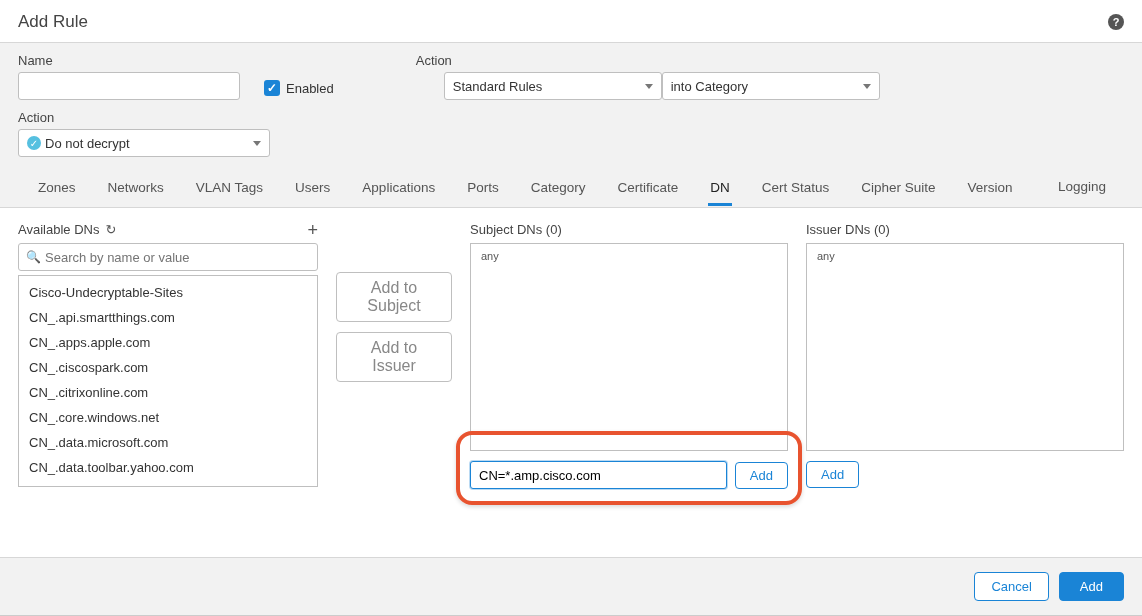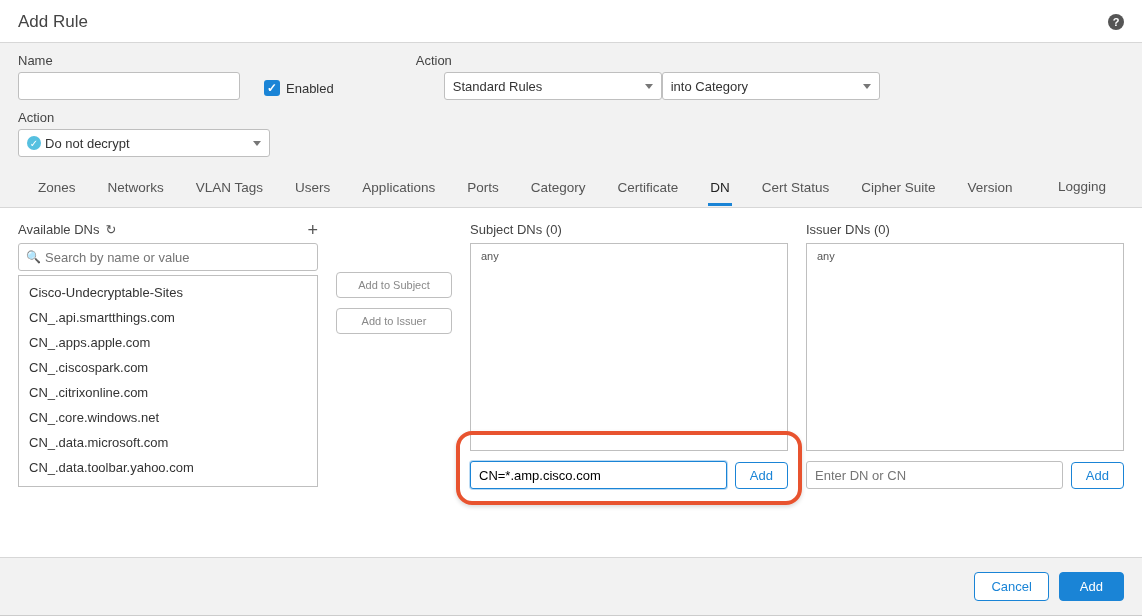--- a/index.html
+++ b/index.html
@@ -153,21 +153,21 @@
   .col-buttons {
     display: flex; flex-direction: column;
     gap: 10px;
     padding-top: 50px;
   }
   .btn-small {
     border: 1px solid #bfbfbf;
     background: #fff;
     border-radius: 4px;
     padding: 6px 14px;
-    font-size: 11px;
+    font-size: 16px;
     color: #888;
     cursor: default;
     width: 116px;
     text-align: center;
   }
   .col-dn { flex: 1; display: flex; gap: 18px; }
   .dn-panel { flex: 1; display: flex; flex-direction: column; }
   .dn-panel-label { margin-bottom: 6px; color: #444; }
   .dn-box {
     border: 1px solid #bfbfbf;
@@ -348,21 +348,20 @@
           <div class="highlight-ring"></div>
         </div>
       </div>
 
       <div class="dn-panel">
         <div class="dn-panel-label">Issuer DNs (0)</div>
         <div class="dn-box">
           <span>any</span>
         </div>
         <div class="dn-input-row">
-          <input class="dn-input" type="text" placeholder="Enter DN or CN" style="">
           <div class="btn-add-dn">Add</div>
         </div>
       </div>
 
     </div>
   </div>
 
   <div class="footer">
     <div class="btn-cancel">Cancel</div>
     <div class="btn-primary">Add</div>

